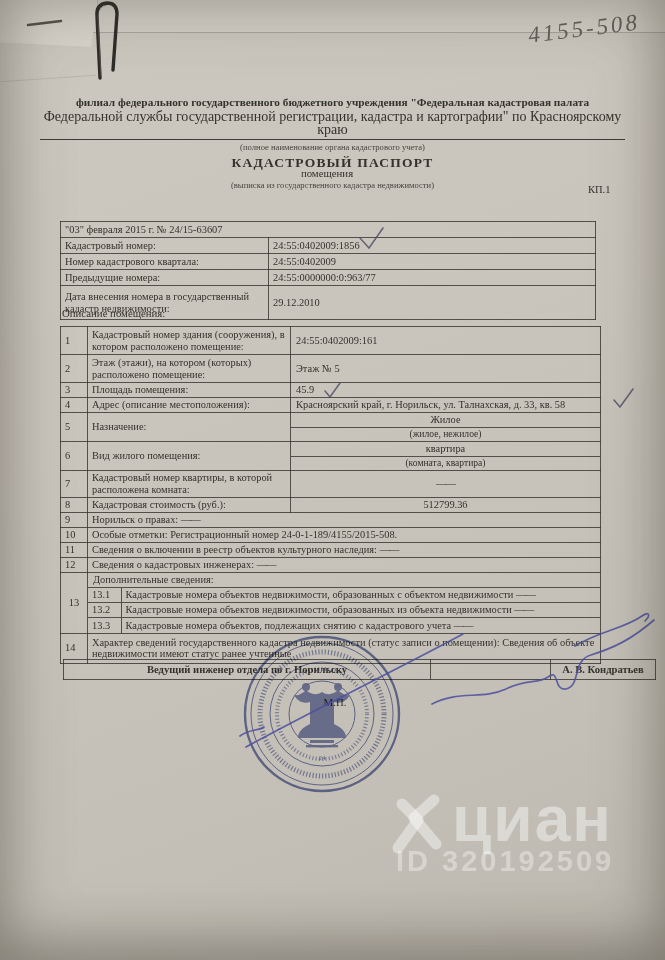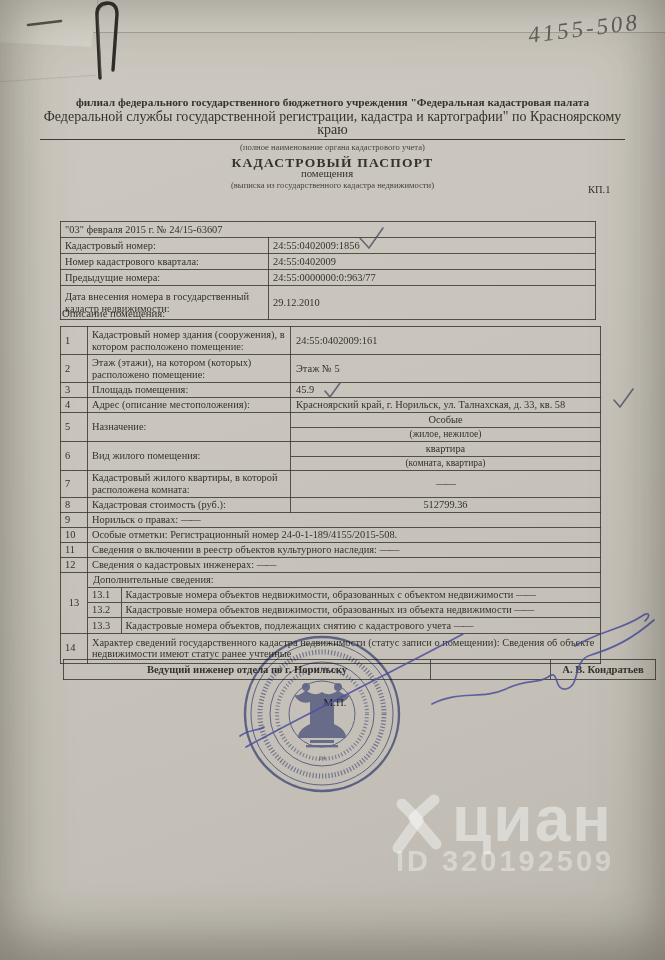--- a/index.html
+++ b/index.html
@@ -152,35 +152,35 @@
     </tr>
     <tr style="height:15px">
       <td>4</td>
       <td>Адрес (описание местоположения):</td>
       <td class="valcell">Красноярский край, г. Норильск, ул. Талнахская, д. 33, кв. 58</td>
     </tr>
     <tr style="height:29px">
       <td>5</td>
       <td>Назначение:</td>
       <td class="stack">
-        <div class="m">Особые</div>
+        <div class="m">Жилое</div>
         <div class="c">(жилое, нежилое)</div>
       </td>
     </tr>
     <tr style="height:29px">
       <td>6</td>
       <td>Вид жилого помещения:</td>
       <td class="stack">
         <div class="m">квартира</div>
         <div class="c">(комната, квартира)</div>
       </td>
     </tr>
     <tr style="height:27px">
       <td>7</td>
-      <td>Кадастровый жилого квартиры, в которой расположена комната:</td>
+      <td>Кадастровый номер квартиры, в которой расположена комната:</td>
       <td class="center dash">——</td>
     </tr>
     <tr style="height:15px">
       <td>8</td>
       <td>Кадастровая стоимость (руб.):</td>
       <td class="center">512799.36</td>
     </tr>
     <tr style="height:15px">
       <td>9</td>
       <td colspan="2">

